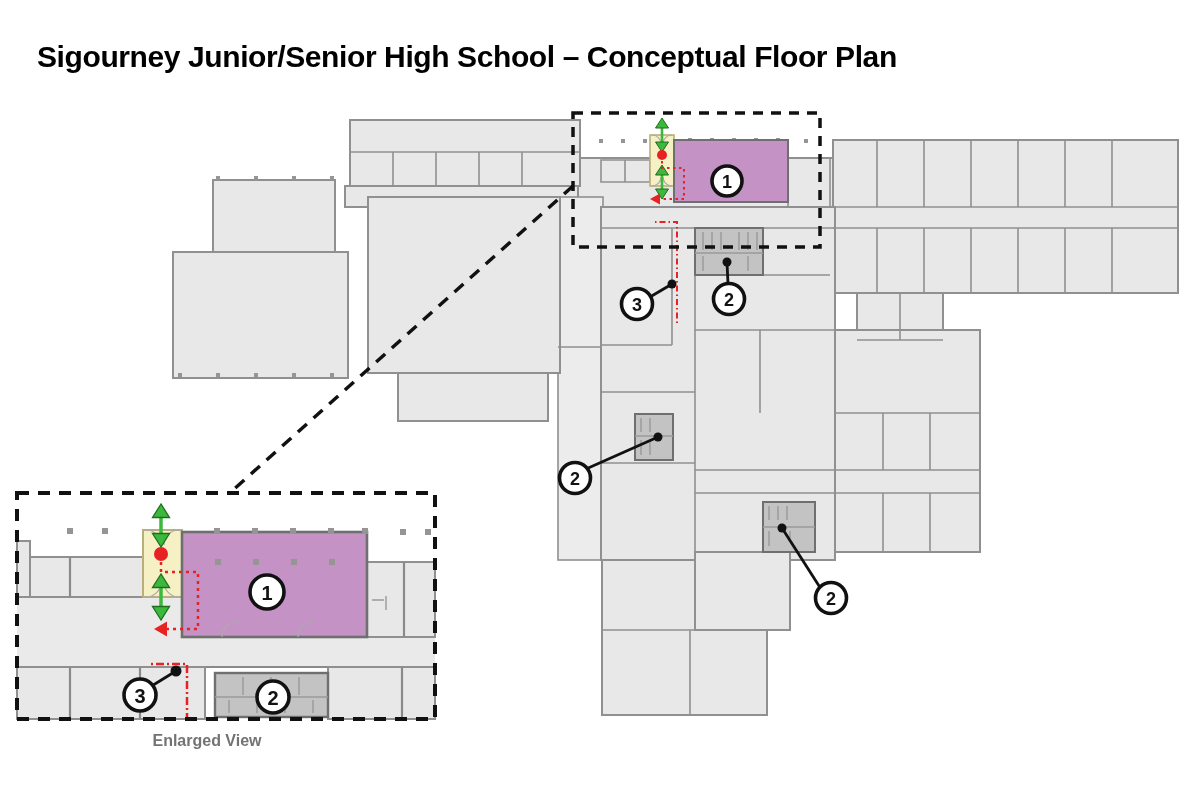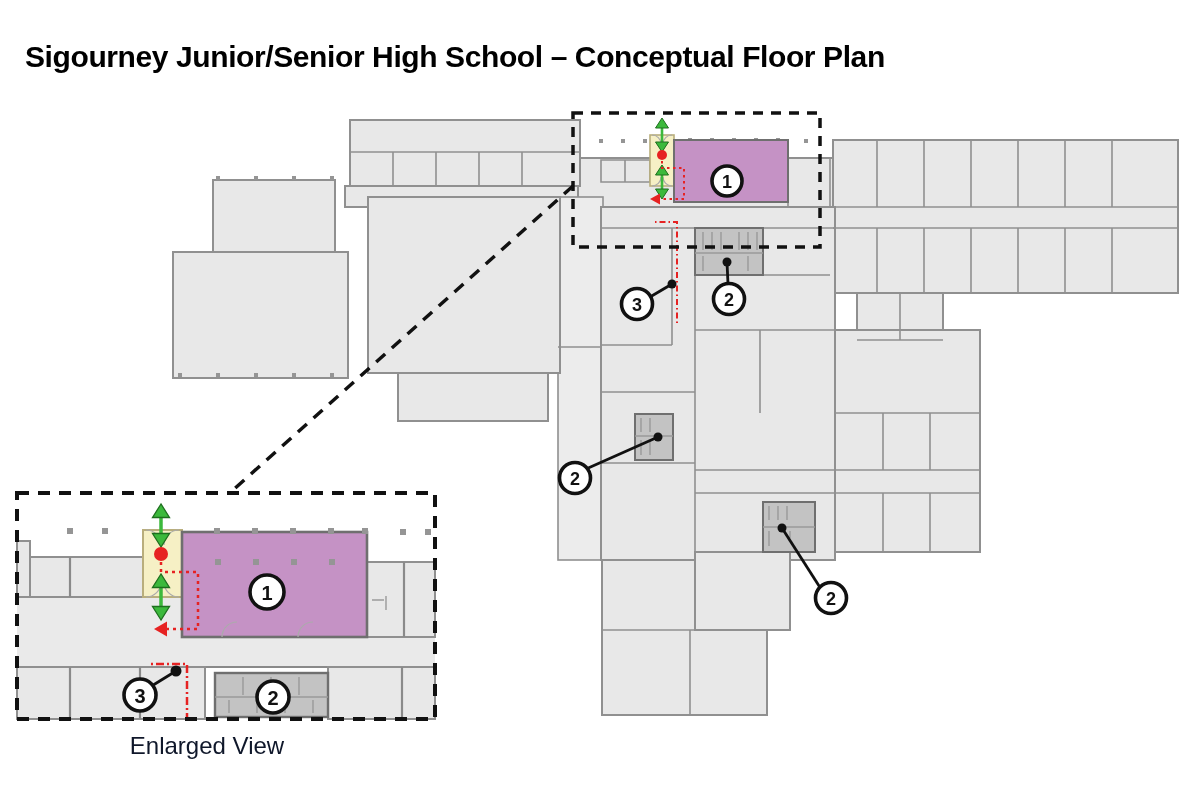--- a/index.html
+++ b/index.html
@@ -1,21 +1,21 @@
 <!DOCTYPE html>
 <html><head>
 <meta charset="utf-8">
 <style>
   html,body{margin:0;padding:0;background:#fff;}
   .stage{position:relative;width:1200px;height:800px;background:#fff;overflow:hidden;
          font-family:"Liberation Sans", sans-serif;}
-  .title{position:absolute;left:25px;top:40px;font-size:30px;font-weight:bold;
+  .title{position:absolute;left:37px;top:40px;font-size:30px;font-weight:bold;
          letter-spacing:-0.4px;color:#000;white-space:nowrap;}
   .caption{position:absolute;left:97px;top:732px;width:220px;text-align:center;
-           font-size:24px;font-weight:normal;color:#0f172a;}
+           font-size:16px;font-weight:bold;color:#737373;}
   svg{position:absolute;left:0;top:0;}
   .mass{fill:#e8e8e8;stroke:#909090;stroke-width:2;}
   .mass2{fill:#ececec;stroke:#909090;stroke-width:1.6;}
   .wall{stroke:#909090;stroke-width:1.6;fill:none;}
   .wall2{stroke:#8a8a8a;stroke-width:2.2;fill:none;}
   .col{fill:#959595;}
   .fix{stroke:#9a9a9a;stroke-width:1.4;fill:none;}
   .arc{stroke:#ababab;stroke-width:1.2;fill:none;}
   .dashbox{fill:none;stroke:#111;}
   .callout-circle{fill:#fff;stroke:#111;stroke-width:3.6;}

